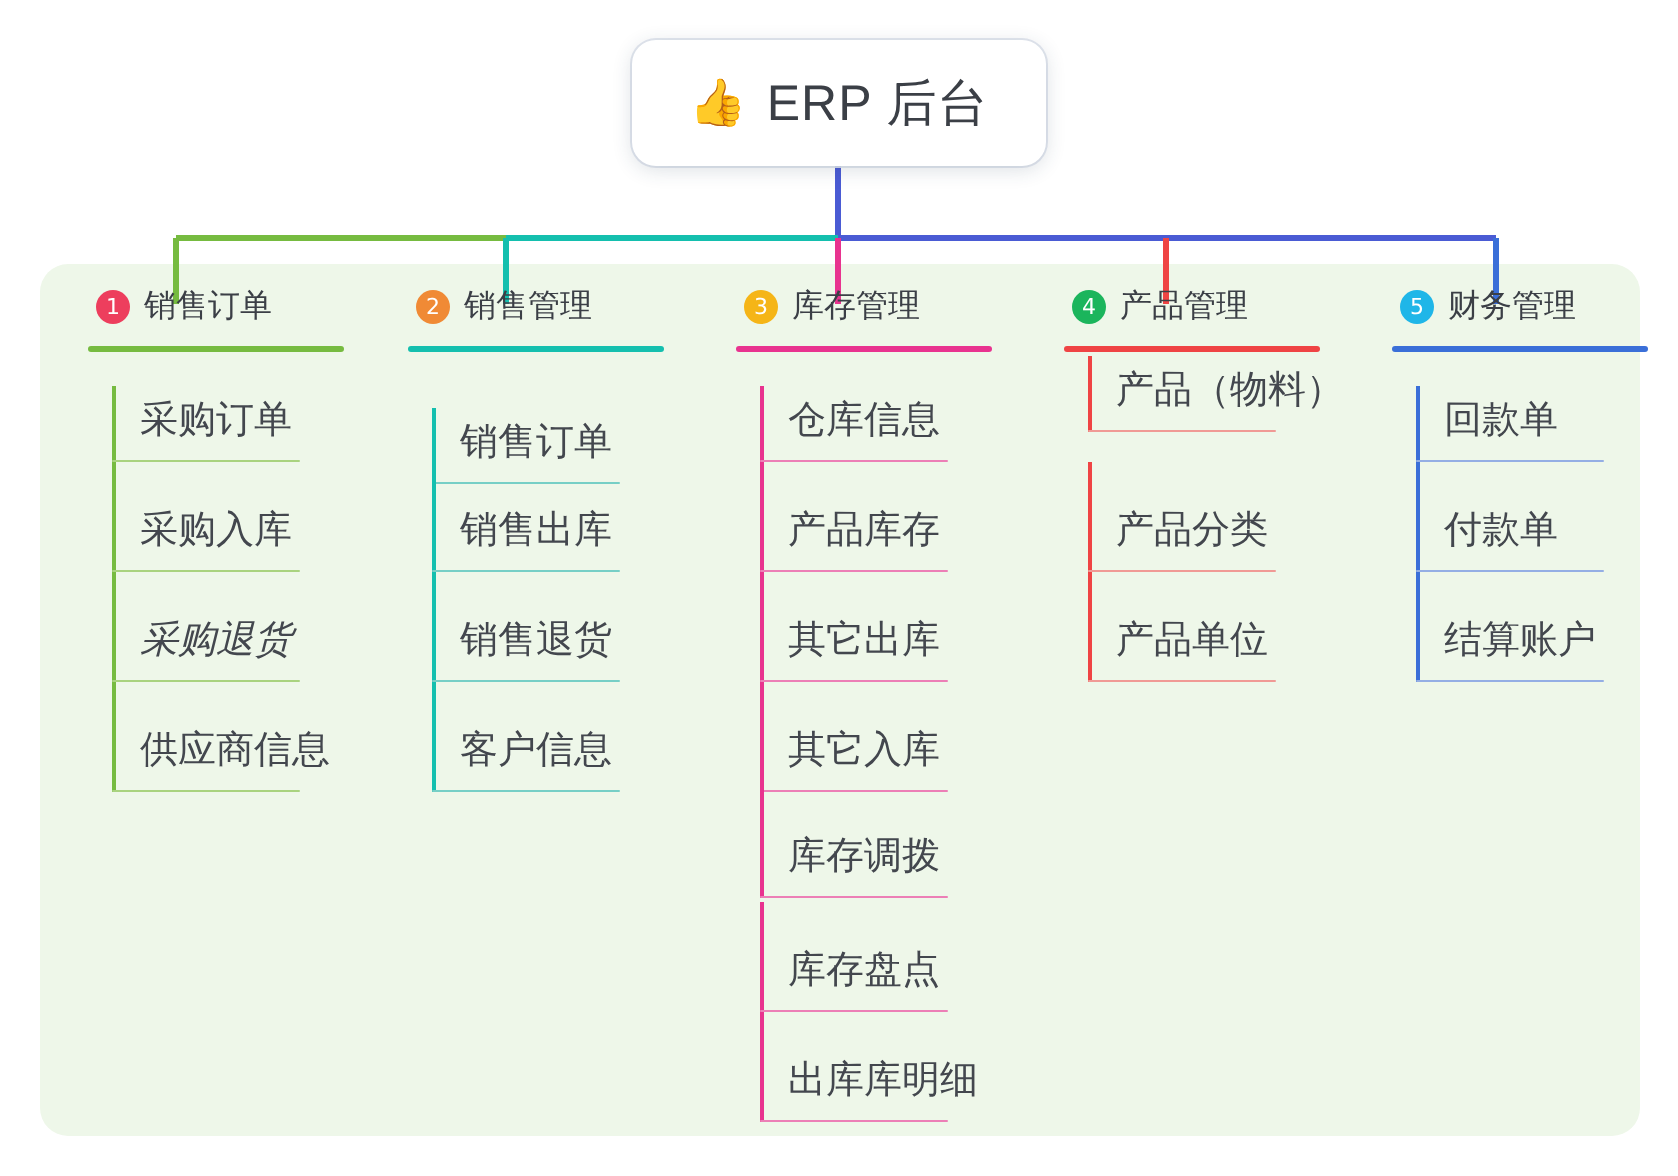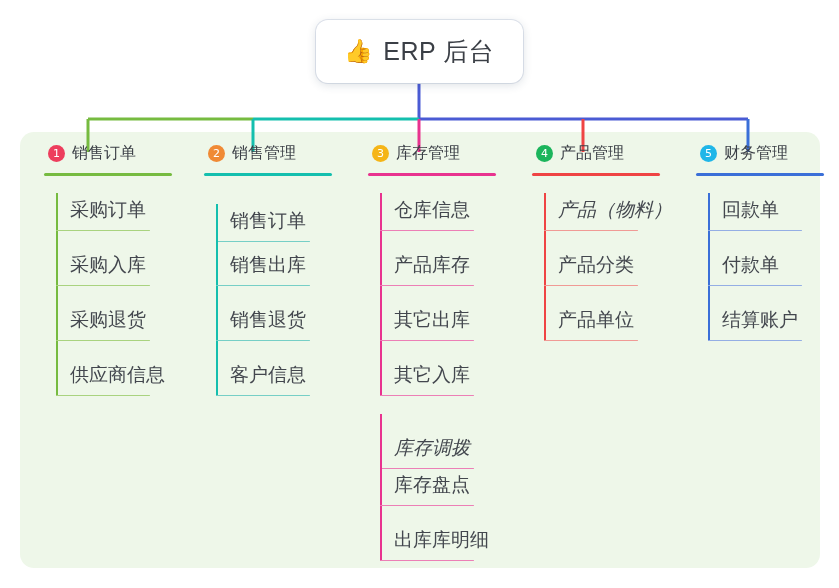--- a/index.html
+++ b/index.html
@@ -185,21 +185,21 @@
           <div class="item" style="top: 17px;">
             <div class="item-stub" style="background: rgb(118, 187, 64); height: 38px; bottom: 0px;"></div>
             <span class="item-label">采购订单</span>
             <div class="item-rule" style="background: rgb(169, 211, 127);"></div>
           </div>
           <div class="item" style="top: 72px;">
             <div class="item-stub" style="background: rgb(118, 187, 64); height: 55px; bottom: 0px;"></div>
             <span class="item-label">采购入库</span>
             <div class="item-rule" style="background: rgb(169, 211, 127);"></div>
           </div>
-          <div class="item" style="top: 127px;">
+          <div class="item" style="top: 127px; font-style: italic;">
             <div class="item-stub" style="background: rgb(118, 187, 64); height: 55px; bottom: 0px;"></div>
             <span class="item-label">采购退货</span>
             <div class="item-rule" style="background: rgb(169, 211, 127);"></div>
           </div>
           <div class="item" style="top: 182px;">
             <div class="item-stub" style="background: rgb(118, 187, 64); height: 55px; bottom: 0px;"></div>
             <span class="item-label">供应商信息</span>
             <div class="item-rule" style="background: rgb(169, 211, 127);"></div>
           </div>
         </div>
@@ -253,21 +253,21 @@
           <div class="item" style="top: 127px;">
             <div class="item-stub" style="background: rgb(232, 51, 143); height: 55px; bottom: 0px;"></div>
             <span class="item-label">其它出库</span>
             <div class="item-rule" style="background: rgb(236, 127, 182);"></div>
           </div>
           <div class="item" style="top: 182px;">
             <div class="item-stub" style="background: rgb(232, 51, 143); height: 55px; bottom: 0px;"></div>
             <span class="item-label">其它入库</span>
             <div class="item-rule" style="background: rgb(236, 127, 182);"></div>
           </div>
-          <div class="item" style="top: 255px; font-style: italic;">
+          <div class="item" style="top: 235px;">
             <div class="item-stub" style="background: rgb(232, 51, 143); height: 55px; bottom: 0px;"></div>
             <span class="item-label">库存调拨</span>
             <div class="item-rule" style="background: rgb(236, 127, 182);"></div>
           </div>
           <div class="item" style="top: 292px;">
             <div class="item-stub" style="background: rgb(232, 51, 143); height: 55px; bottom: 0px;"></div>
             <span class="item-label">库存盘点</span>
             <div class="item-rule" style="background: rgb(236, 127, 182);"></div>
           </div>
           <div class="item" style="top: 347px;">
@@ -277,21 +277,21 @@
           </div>
         </div>
       </div>
       <div class="column" style="left: 496px;">
         <div class="col-head">
           <span class="badge" style="background: rgb(27, 181, 92);">4</span>
           <span class="col-title">产品管理</span>
         </div>
         <div class="head-rule" style="background: rgb(239, 68, 68);"></div>
         <div class="items">
-          <div class="item" style="top: 17px; font-style: italic;">
+          <div class="item" style="top: 2px;">
             <div class="item-stub" style="background: rgb(239, 68, 68); height: 38px; bottom: 0px;"></div>
             <span class="item-label">产品（物料）</span>
             <div class="item-rule" style="background: rgb(240, 154, 149);"></div>
           </div>
           <div class="item" style="top: 72px;">
             <div class="item-stub" style="background: rgb(239, 68, 68); height: 55px; bottom: 0px;"></div>
             <span class="item-label">产品分类</span>
             <div class="item-rule" style="background: rgb(240, 154, 149);"></div>
           </div>
           <div class="item" style="top: 127px;">

